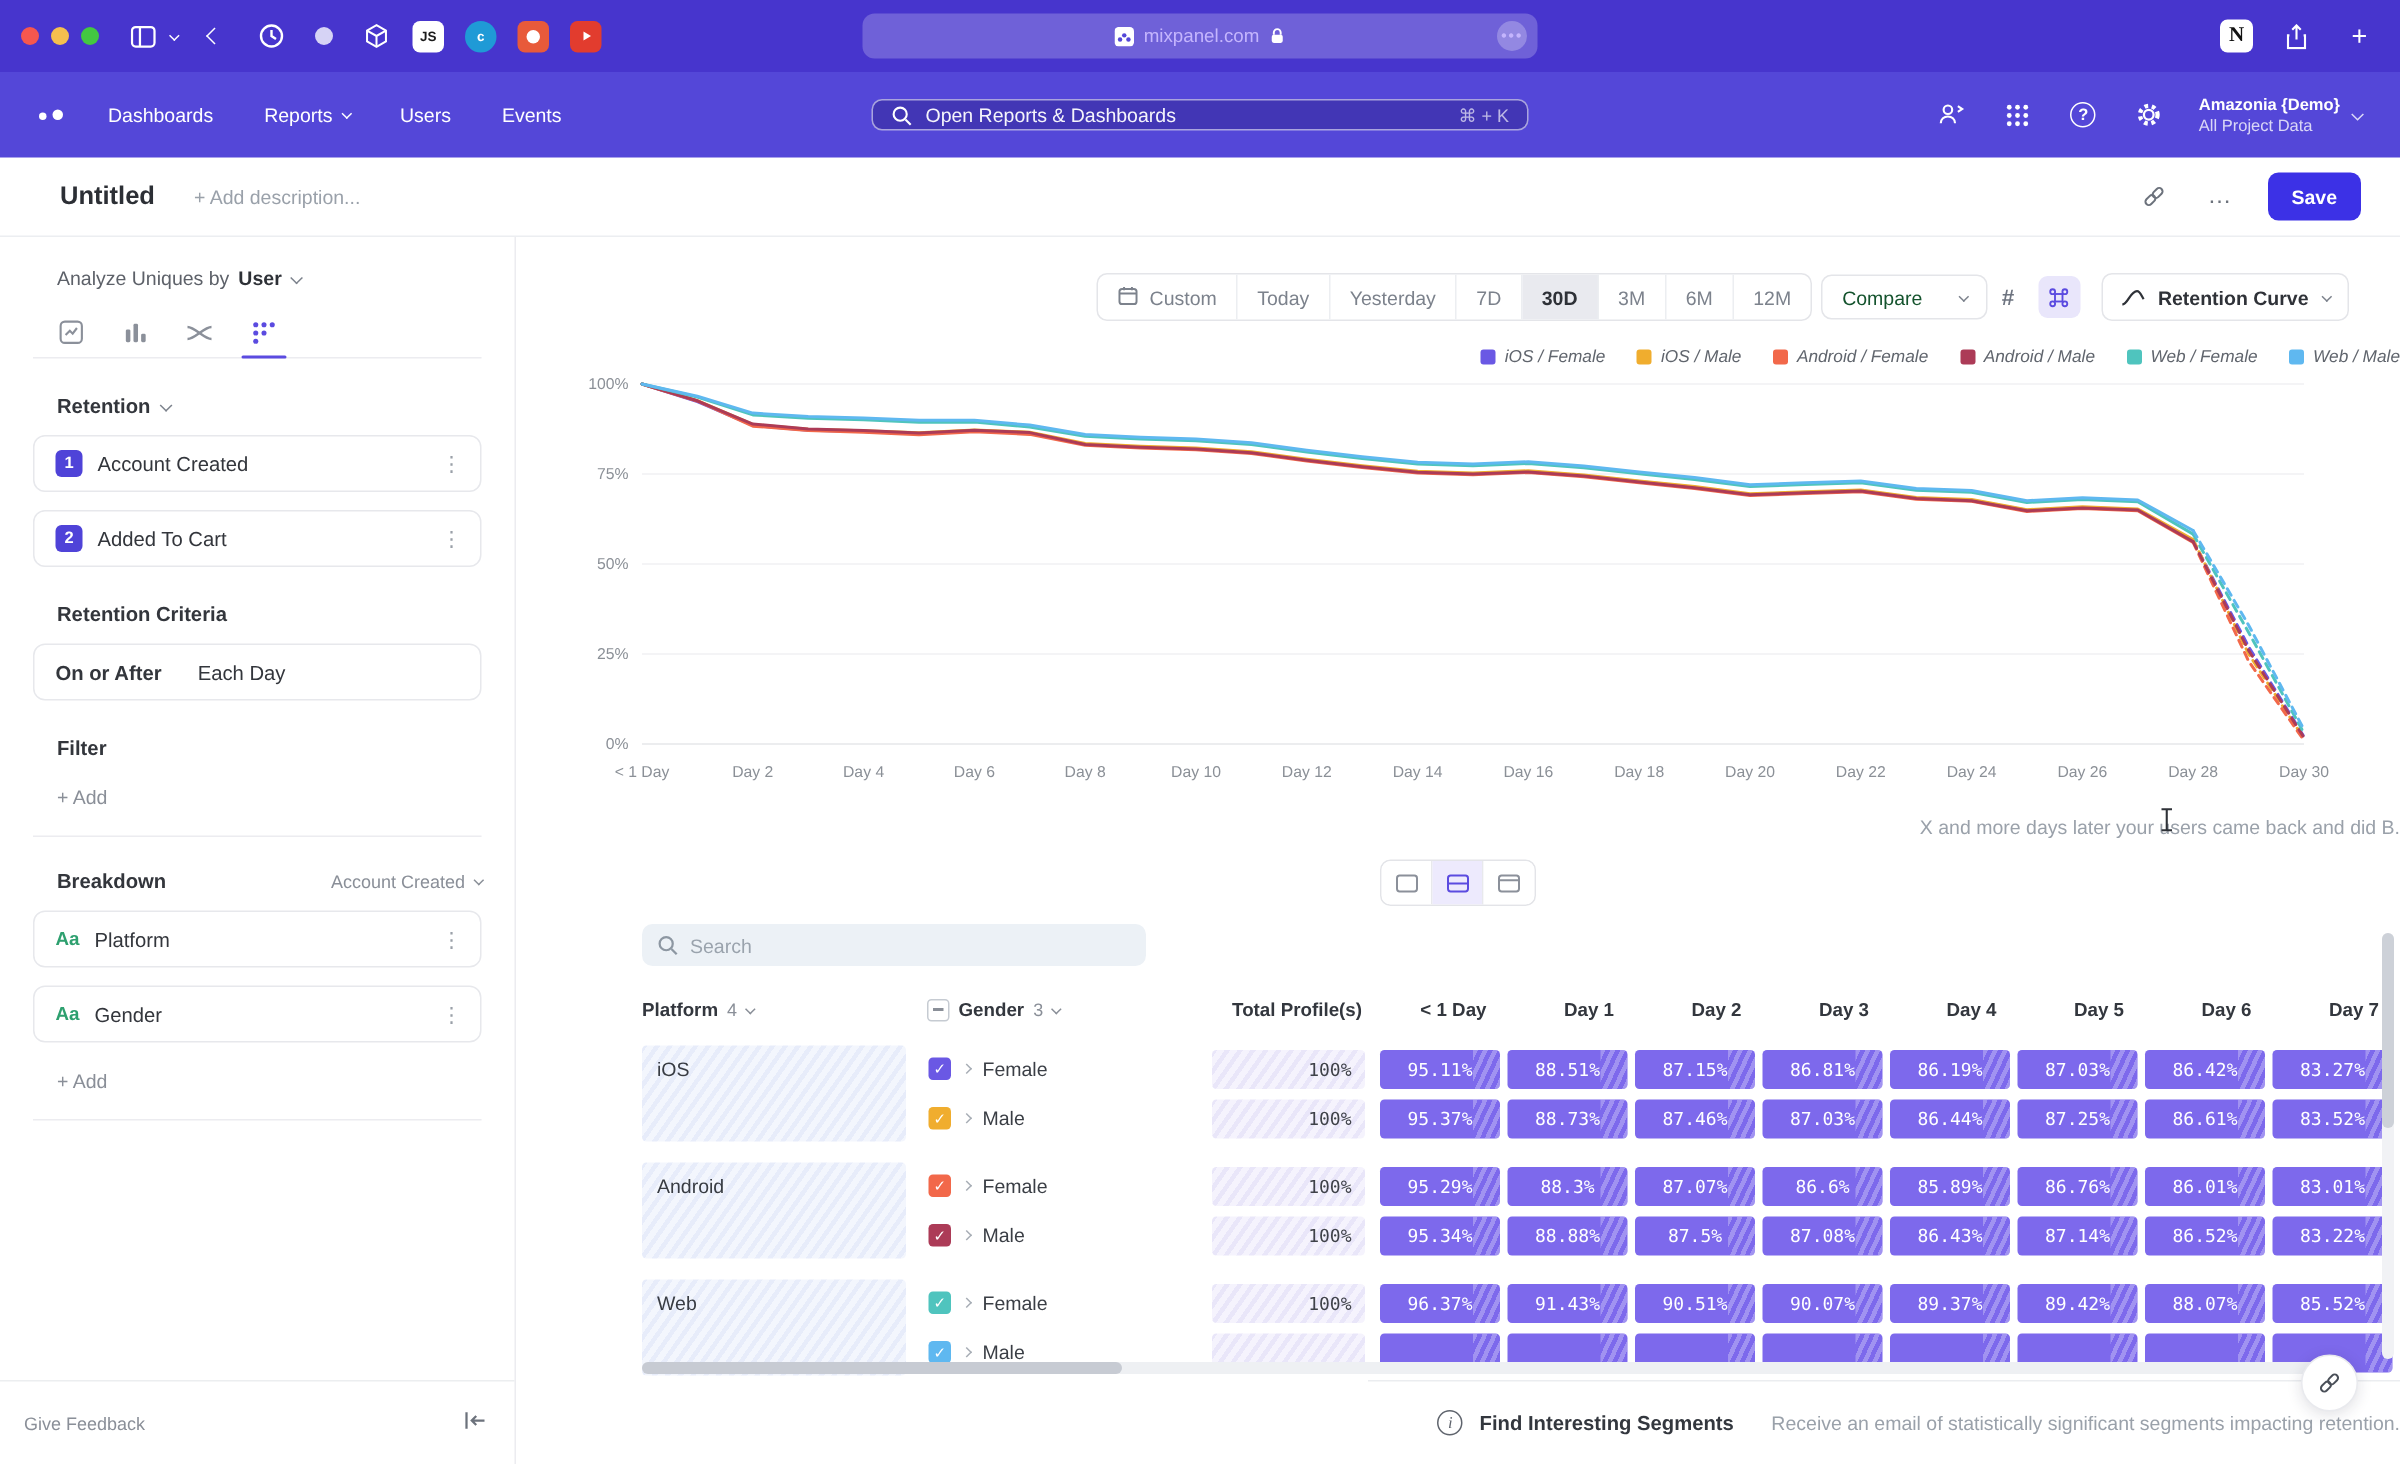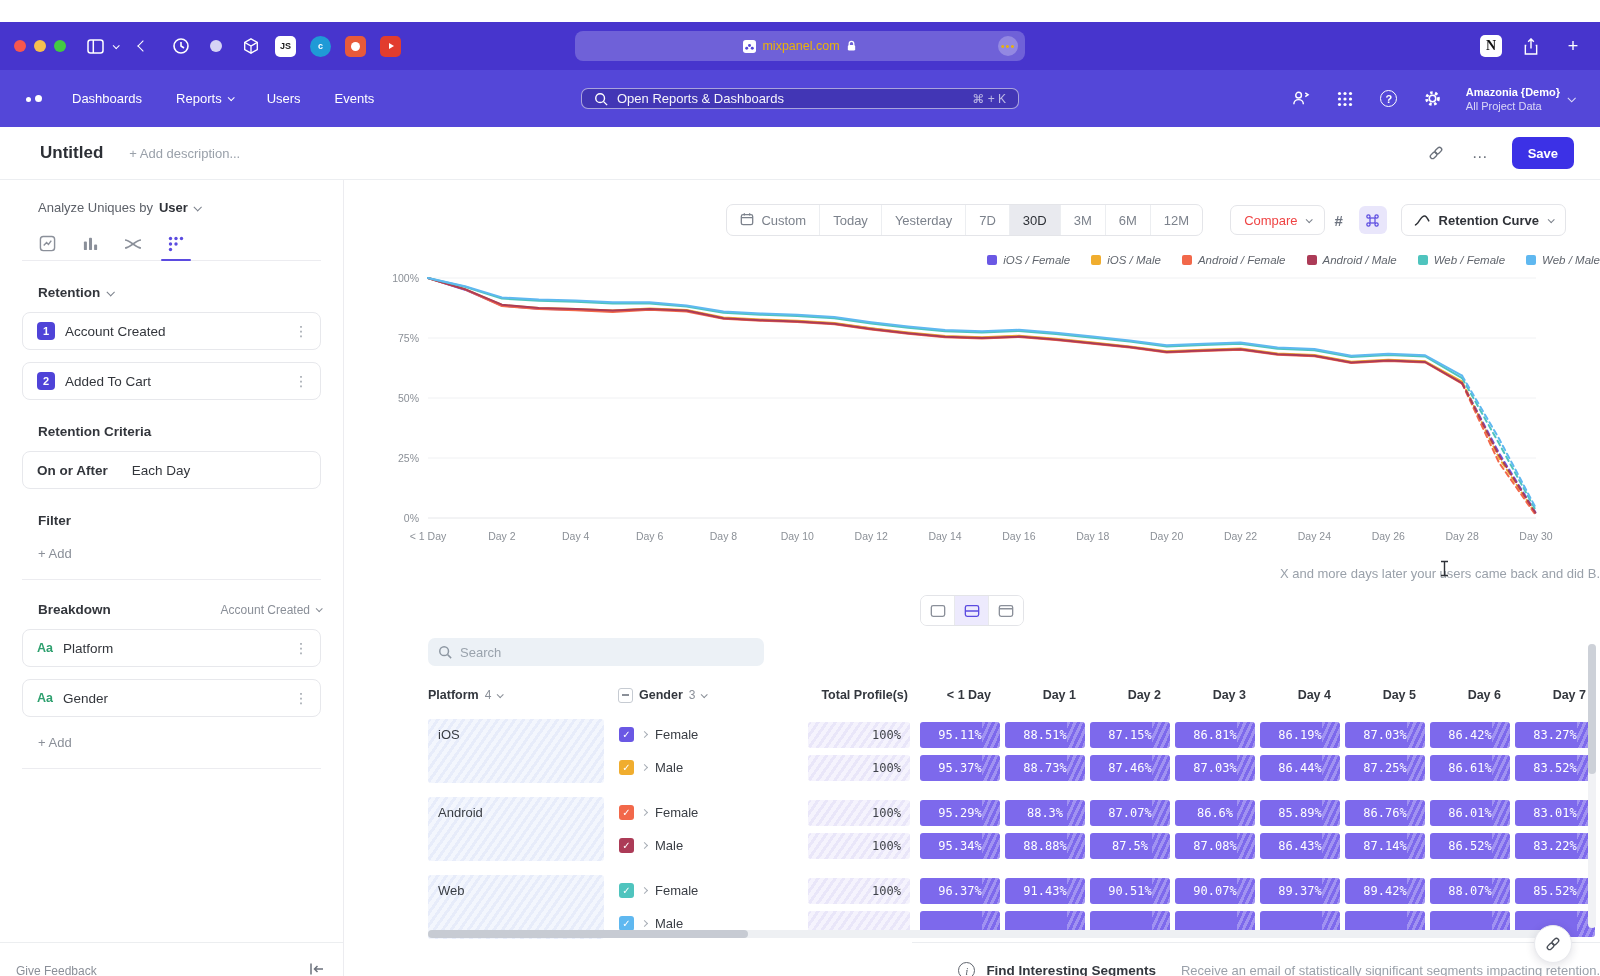--- a/index.html
+++ b/index.html
@@ -1,24 +1,24 @@
 <!DOCTYPE html>
 <html><head>
 <meta charset="utf-8">
 <style>
   * { box-sizing:border-box; margin:0; padding:0; }
   html,body { width:1600px; height:976px; overflow:hidden; font-family:"Liberation Sans",sans-serif; background:#fff; }
 
   
-  .browser-bar { height:48px; background:#4735cd; display:flex; align-items:center; padding:0 14px; position:relative; color:#fff;margin-top:22px; }
+  .browser-bar { height:48px; background:#4735cd; display:flex; align-items:center; padding:0 14px; position:relative; color:#fff; }
   .tl { width:12px; height:12px; border-radius:50%; margin-right:8px; }
   .tl.red{background:#f6574e;} .tl.yellow{background:#f5bf4f;} .tl.green{background:#43c841;}
   .bicon { width:26px; height:26px; display:flex; align-items:center; justify-content:center; margin-left:8px; border-radius:6px; cursor:default; }
   .fav { width:21px; height:21px; border-radius:5px; display:flex; align-items:center; justify-content:center; font-size:9px; font-weight:bold; margin-left:14px; }
-  .url-pill { position:absolute; left:50%; transform:translateX(-50%); width:450px; height:30px; background:rgba(255,255,255,0.22); border-radius:8px; display:flex; align-items:center; justify-content:center; gap:6px; font-size:12.5px; color:#eab308; }
+  .url-pill { position:absolute; left:50%; transform:translateX(-50%); width:450px; height:30px; background:rgba(255,255,255,0.22); border-radius:8px; display:flex; align-items:center; justify-content:center; gap:6px; font-size:12.5px; color:#c4b5fd; }
   .url-more { position:absolute; right:7px; top:5px; width:20px; height:20px; border-radius:50%; background:rgba(255,255,255,0.25); display:flex; align-items:center; justify-content:center; font-size:11px; letter-spacing:1px; }
   .browser-right { margin-left:auto; display:flex; align-items:center; gap:8px; }
   .notion-sq { width:22px; height:22px; background:#fff; border-radius:5px; color:#111; font-family:"Liberation Serif",serif; font-weight:bold; font-size:14px; display:flex; align-items:center; justify-content:center; }
 
   
   .app-header { height:57px; background:#5447d8; display:flex; align-items:center; padding:0 26px; position:relative; color:#fff; }
   .mx-logo { display:flex; gap:4px; align-items:flex-end; margin-right:30px; }
   .mx-logo i { background:#fff; border-radius:50%; display:block; }
   .nav { display:flex; gap:34px; align-items:center; }
   .nav-item { font-size:13px; color:#fff; display:flex; align-items:center; gap:6px; cursor:pointer; }
@@ -66,22 +66,22 @@
   .bd-scope { margin-left:auto; font-size:12px; color:#8a8f98; display:flex; gap:6px; align-items:center; }
   .sb-footer { height:56px; border-top:1px solid #eceef0; display:flex; align-items:center; justify-content:space-between; padding:0 18px 0 16px; color:#8a8f98; font-size:12px; }
 
   .main { flex:1; display:flex; flex-direction:column; background:#fff; position:relative;align-items:flex-end; }
 
   
   .controls-row { margin:24px 34px 0 46px; display:flex; align-items:center; }
   .range-group { display:flex; border:1px solid #e4e5e9; border-radius:7px; overflow:hidden; background:#fff; }
   .range-item { padding:0 13px; height:30px; display:flex; align-items:center; gap:7px; font-size:13px; color:#7c828c; border-right:1px solid #eceef1; cursor:pointer; white-space:nowrap; }
   .range-item:last-child { border-right:none; }
-  .range-item.selected { background:#e9eaef; color:#2e3137; font-weight:normal; }
-  .compare-btn { margin-left:27px; height:30px; border:1px solid #e4e5e9; border-radius:7px; background:#fff; display:flex; align-items:center; gap:8px; padding:0 13px; font-size:13px; color:#ef4444; cursor:pointer; }
+  .range-item.selected { background:#e9eaef; color:#2e3137; font-weight:bold; }
+  .compare-btn { margin-left:6px; height:30px; border:1px solid #e4e5e9; border-radius:7px; background:#fff; display:flex; align-items:center; gap:24px; padding:0 13px; font-size:13px; color:#14532d; cursor:pointer; }
   .right-controls { margin-left:auto; display:flex; align-items:center; gap:6px; }
   .sq-btn { width:28px; height:28px; border-radius:6px; display:flex; align-items:center; justify-content:center; color:#6e7480; font-size:15px; font-weight:bold; cursor:pointer; }
   .sq-btn.hl { background:#e9e6fb; color:#5b4be0; }
   .view-dd { height:32px; border:1px solid #e4e5e9; border-radius:7px; background:#fff; display:flex; align-items:center; gap:9px; padding:0 12px; font-size:13px; font-weight:bold; color:#2f3238; margin-left:8px; cursor:pointer; }
   .view-dd .chev { color:#7c828c; }
 
   
   .legend { display:flex; gap:21px; justify-content:center; margin-top:18px;font-style:italic; }
   .lg-item { display:flex; align-items:center; gap:6px; font-size:11.5px; color:#60656d; }
   .lg-sw { width:10px; height:10px; border-radius:2px; }

